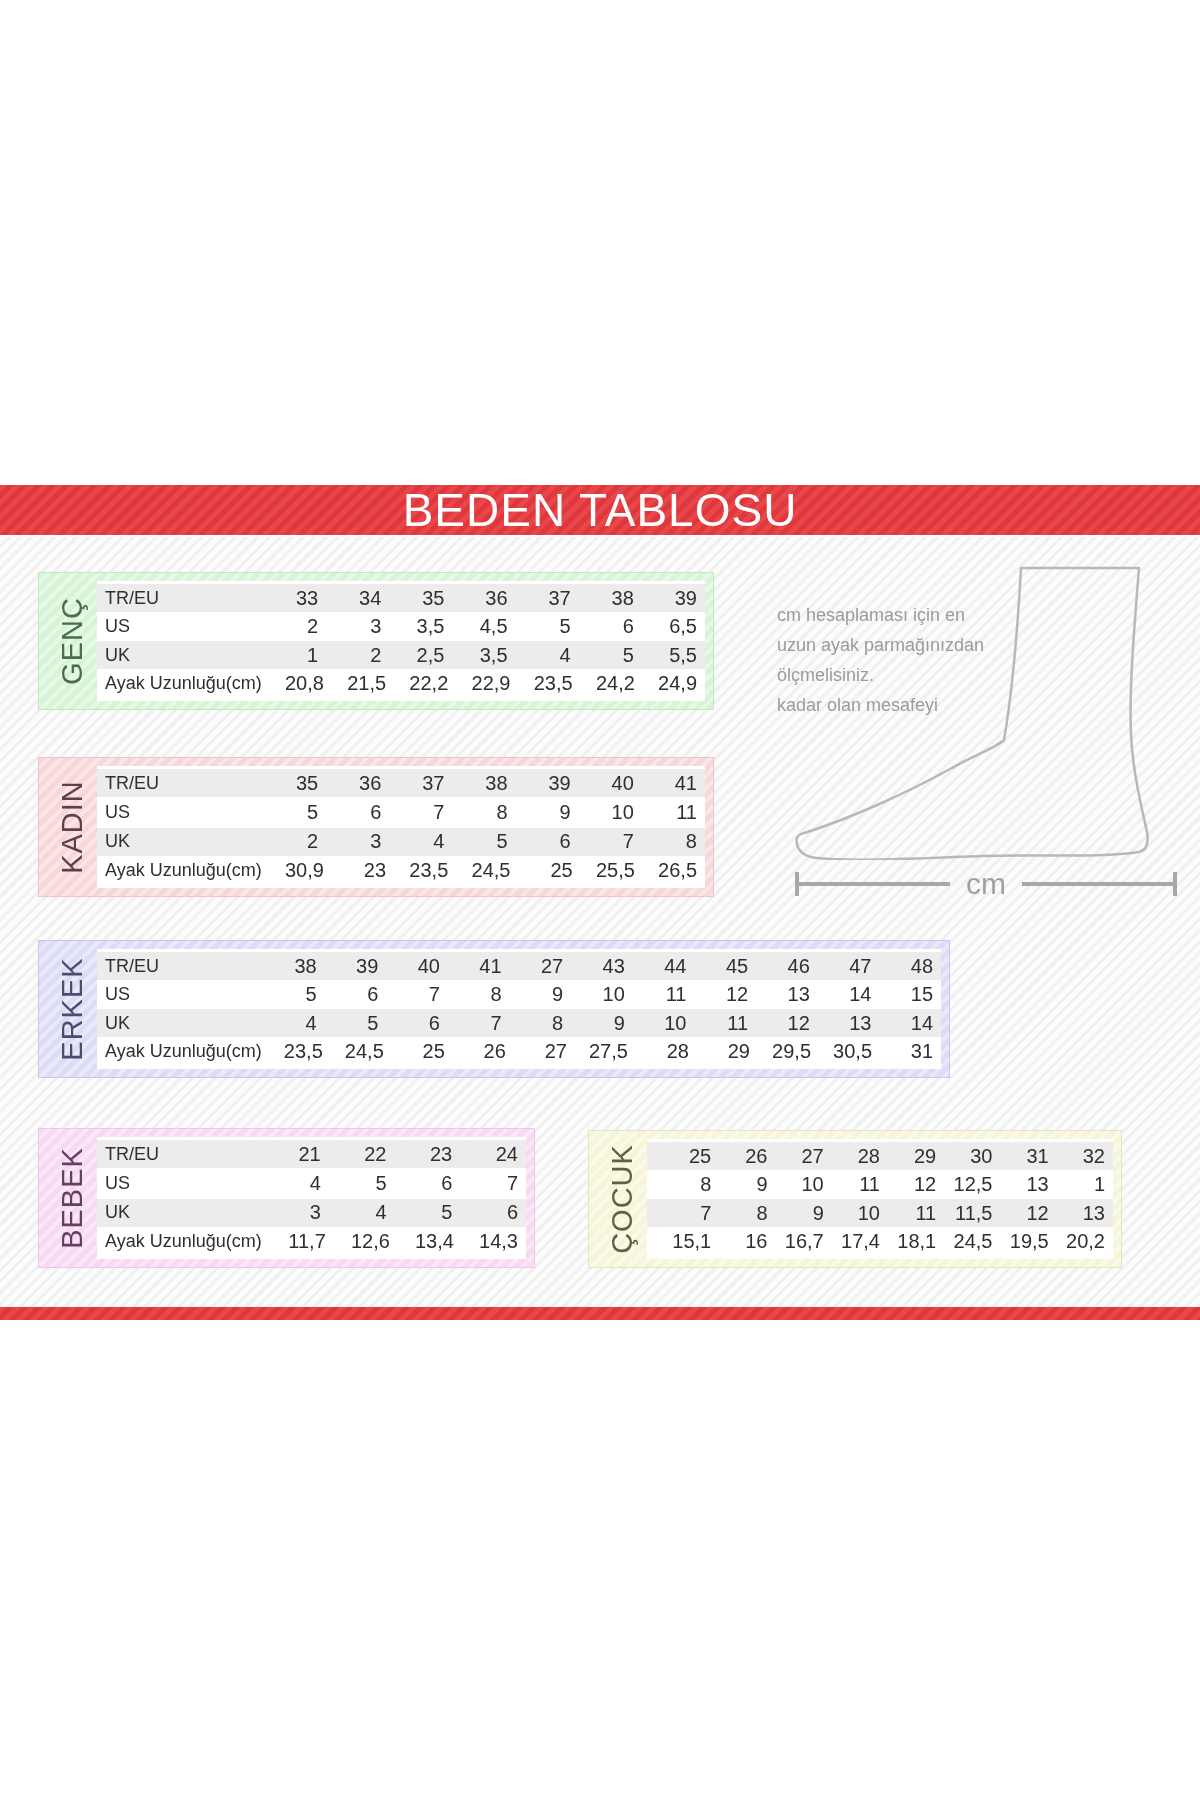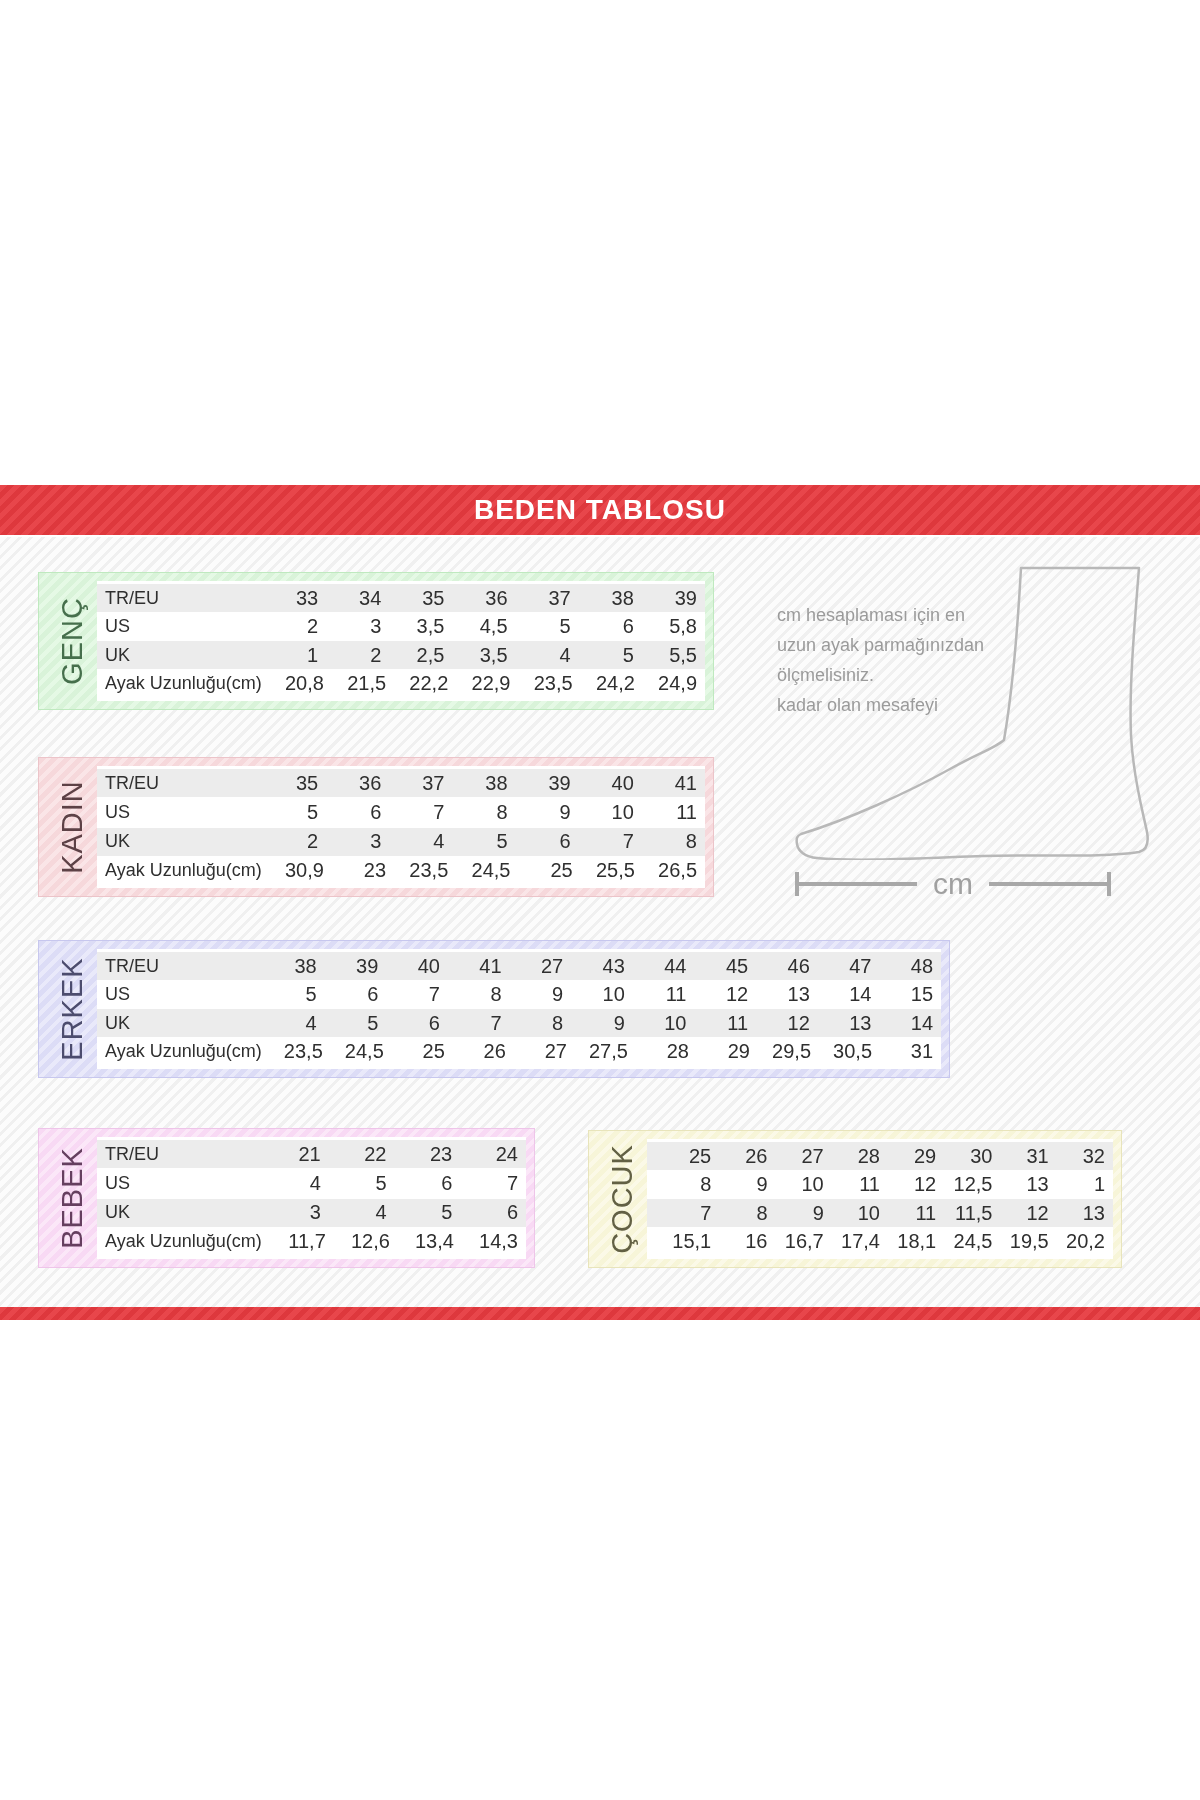--- a/index.html
+++ b/index.html
@@ -11,21 +11,21 @@
     font-family:"Liberation Sans", sans-serif;
   }
 
   
   .banner {
     position:absolute; left:0; top:485px; width:1200px; height:50px;
     background:repeating-linear-gradient(135deg,#e8464b 0 5px,#de383d 5px 10px);
     display:flex; align-items:center; justify-content:center;
   }
   .banner-title {
-    color:#ffffff; font-size:28px; letter-spacing:1px; font-weight:700;
+    color:#ffffff; font-size:46px; letter-spacing:1px; font-weight:400;
   }
 
   
   .texture {
     position:absolute; left:0; top:537px; width:1200px; height:770px;
     background:repeating-linear-gradient(135deg,#fcfcfc 0 5px,#f0f0f0 5px 8px);
   }
   .bottom-stripe {
     position:absolute; left:0; top:1307px; width:1200px; height:13px;
     background:repeating-linear-gradient(135deg,#e8464b 0 5px,#de383d 5px 10px);
@@ -82,21 +82,21 @@
     white-space:nowrap;
   }
 
   
   .info-text {
     position:absolute; left:777px; top:600px; width:320px;
     color:#9b9b9b; font-size:18px; line-height:30px;
   }
   .foot-svg { position:absolute; left:785px; top:560px; }
   .measure {
-    position:absolute; left:795px; top:868px; width:316px; height:32px;
+    position:absolute; left:795px; top:868px; width:382px; height:32px;
     display:flex; align-items:center; color:#a0a0a0;
   }
   .measure .tick { width:4px; height:24px; background:#a8a8a8; flex:0 0 auto; }
   .measure .mline { flex:1 1 auto; height:4px; background:#a8a8a8; }
   .measure .munit { font-size:30px; margin:0 16px; line-height:1; }
 </style>
 </head>
 <body>
 
 <div class="canvas">
@@ -124,21 +124,21 @@
           <span class="cell">39</span>
         </div>
         <div class="trow">
           <span class="rlabel">US</span>
           <span class="cell">2</span>
           <span class="cell">3</span>
           <span class="cell">3,5</span>
           <span class="cell">4,5</span>
           <span class="cell">5</span>
           <span class="cell">6</span>
-          <span class="cell">5,8</span>
+          <span class="cell">6,5</span>
         </div>
         <div class="trow shaded">
           <span class="rlabel">UK</span>
           <span class="cell">1</span>
           <span class="cell">2</span>
           <span class="cell">2,5</span>
           <span class="cell">3,5</span>
           <span class="cell">4</span>
           <span class="cell">5</span>
           <span class="cell">5,5</span>

